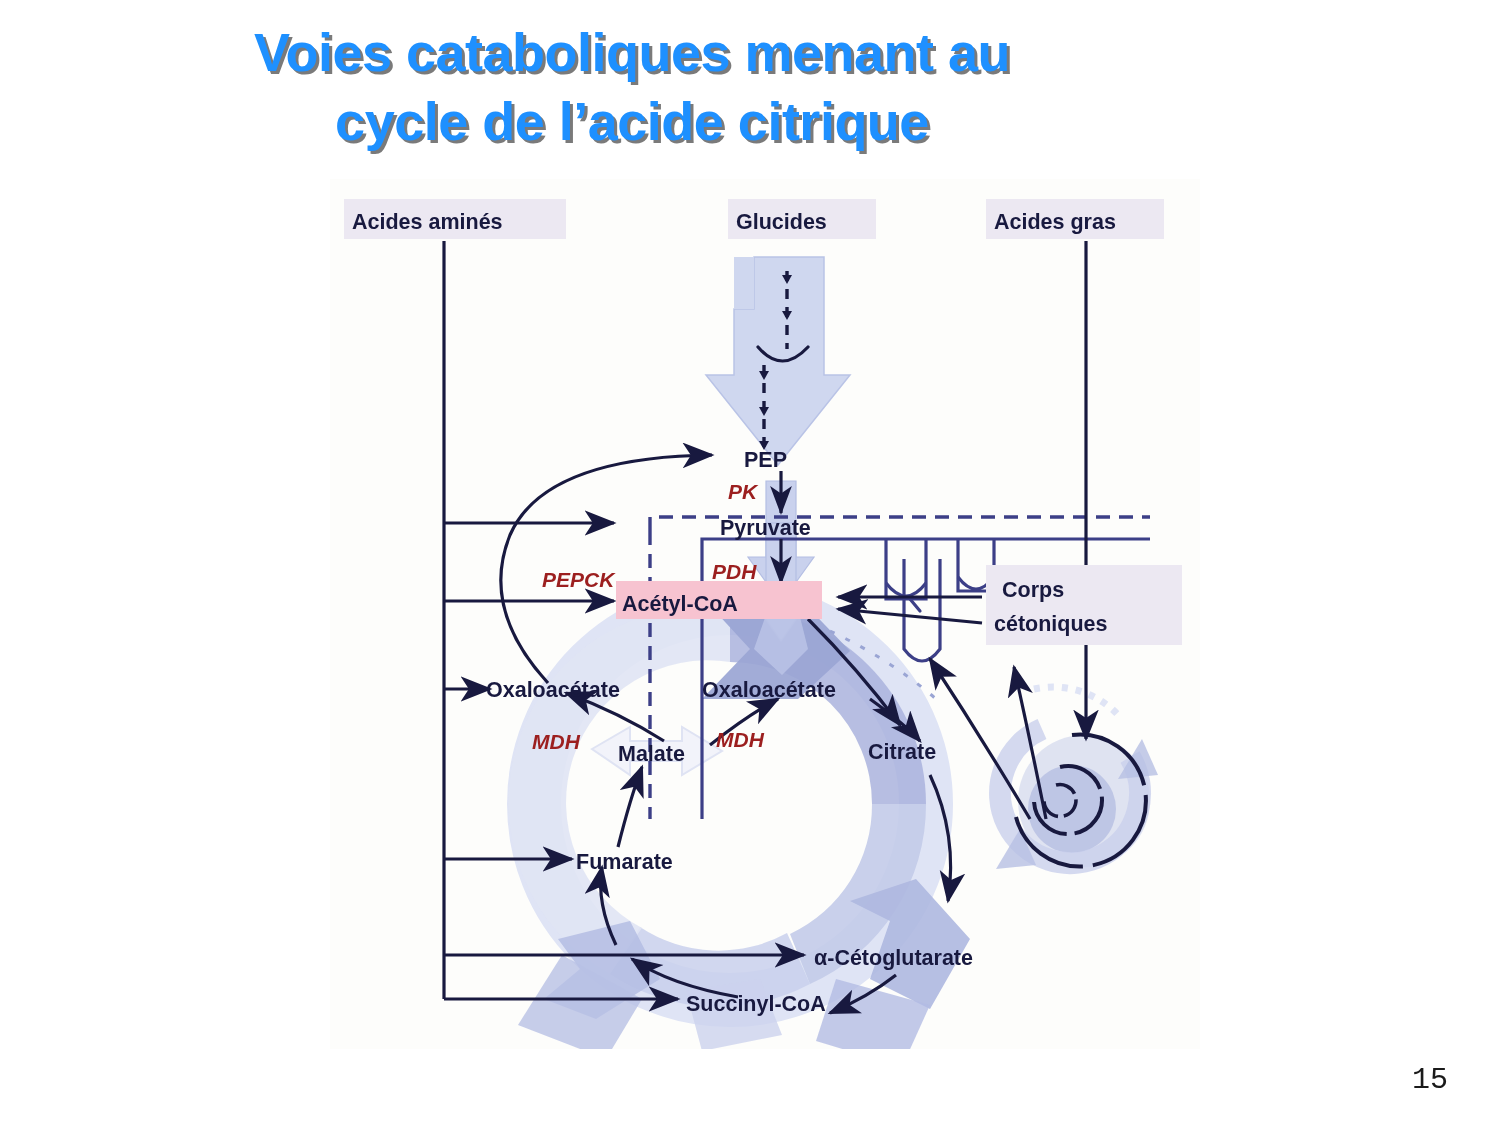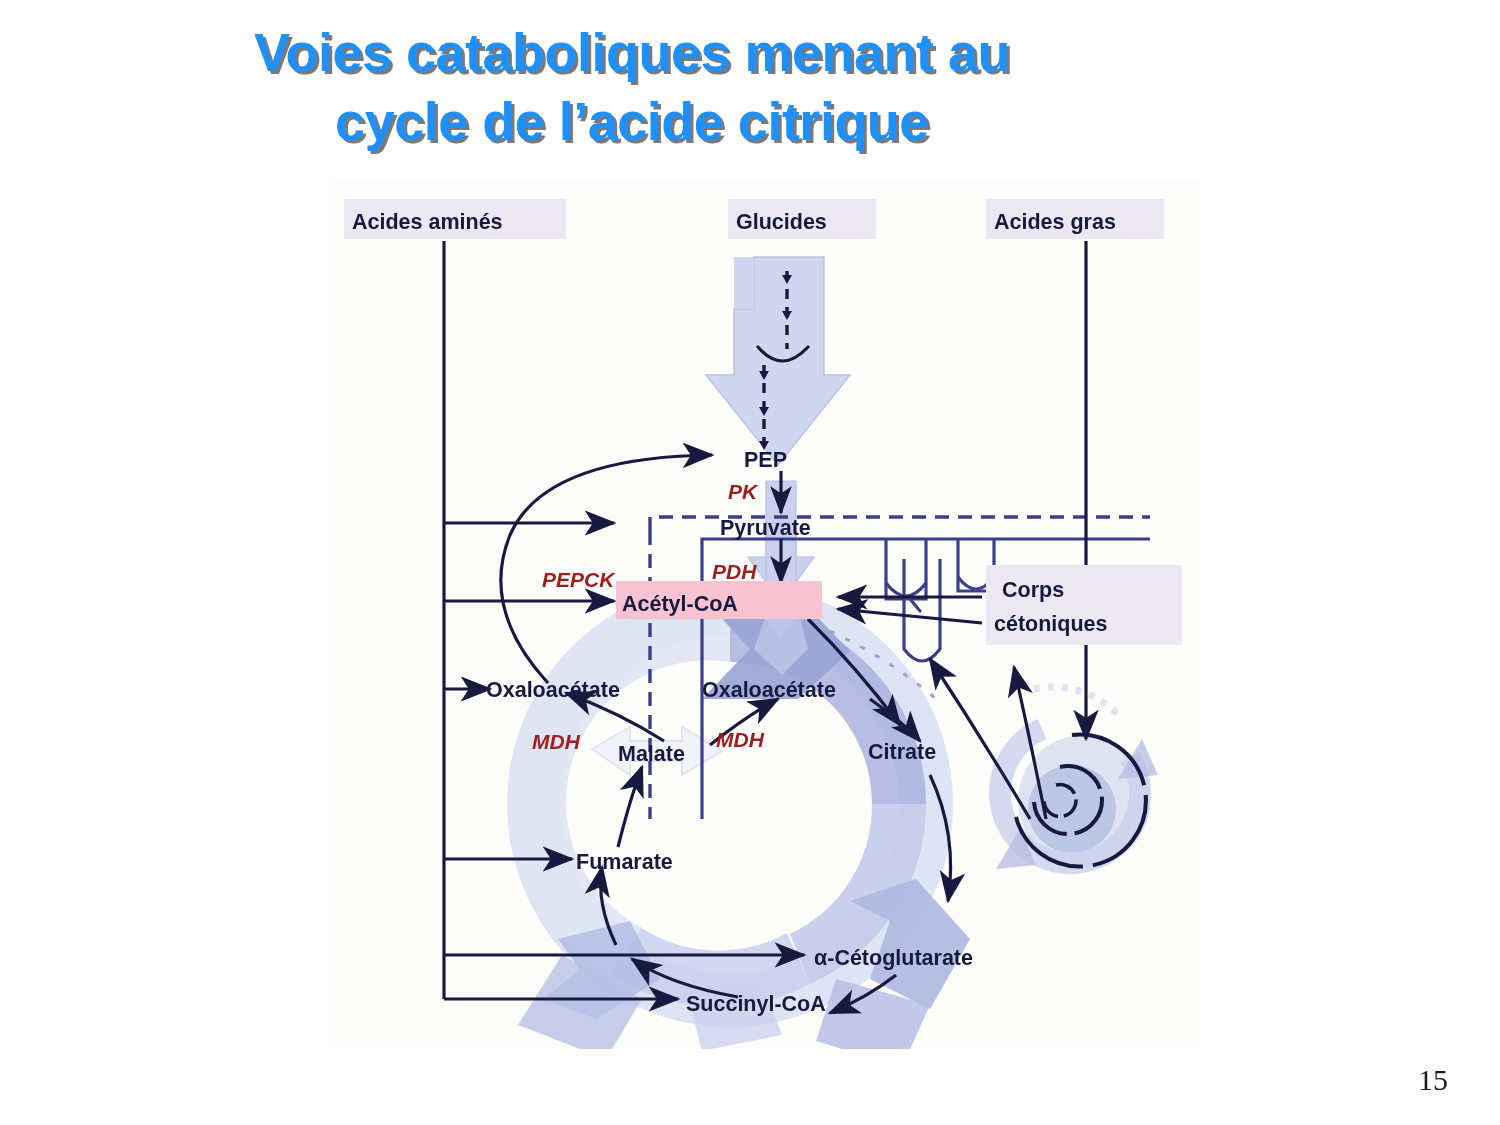--- a/index.html
+++ b/index.html
@@ -30,21 +30,21 @@
     letter-spacing: -0.5px;
     text-shadow: 3px 3px 0px #7a7a7a;
     white-space: pre-line;
   }
 
   
   #page-number {
     position: absolute;
     right: 52px;
     bottom: 28px;
-    font-family: Liberation Serif, serif;
+    font-family: Liberation Mono, monospace;
     font-size: 30px;
     color: #1a1a1a;
   }
 
   
   #figure {
     position: absolute;
     left: 330px;
     top: 179px;
     width: 870px;

